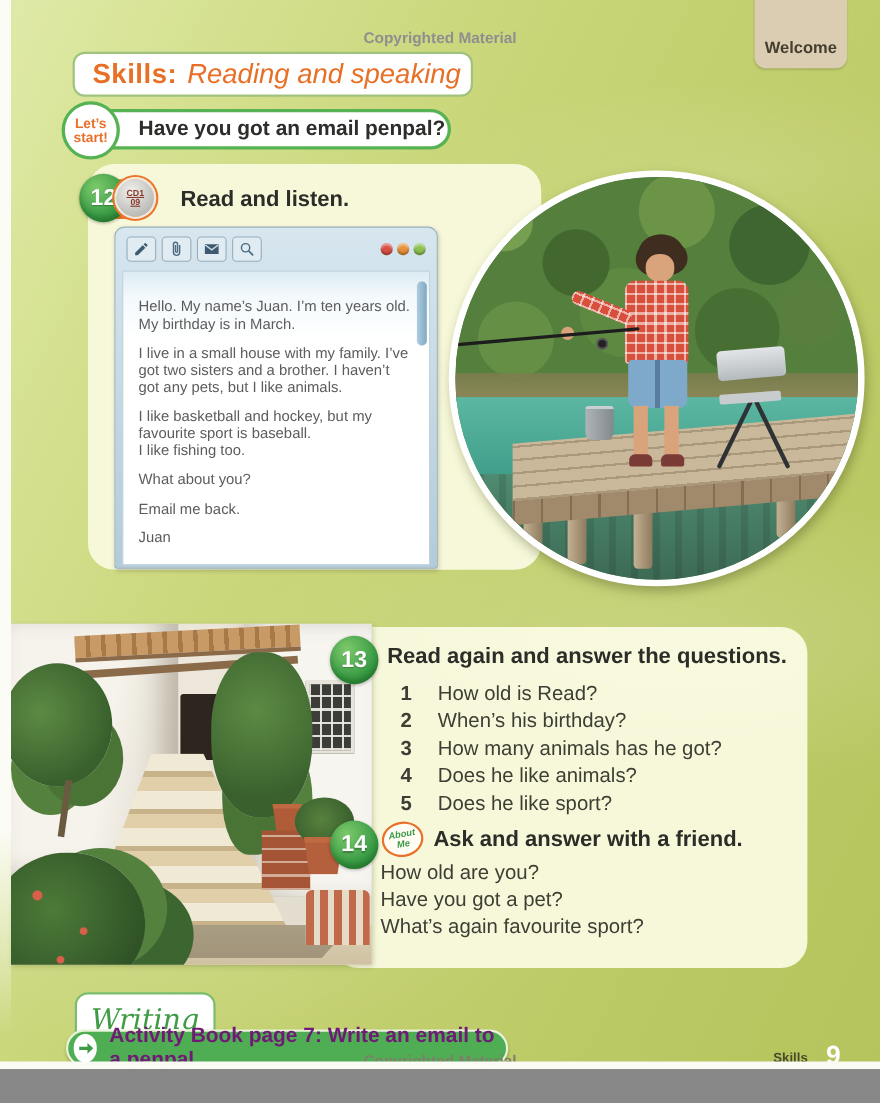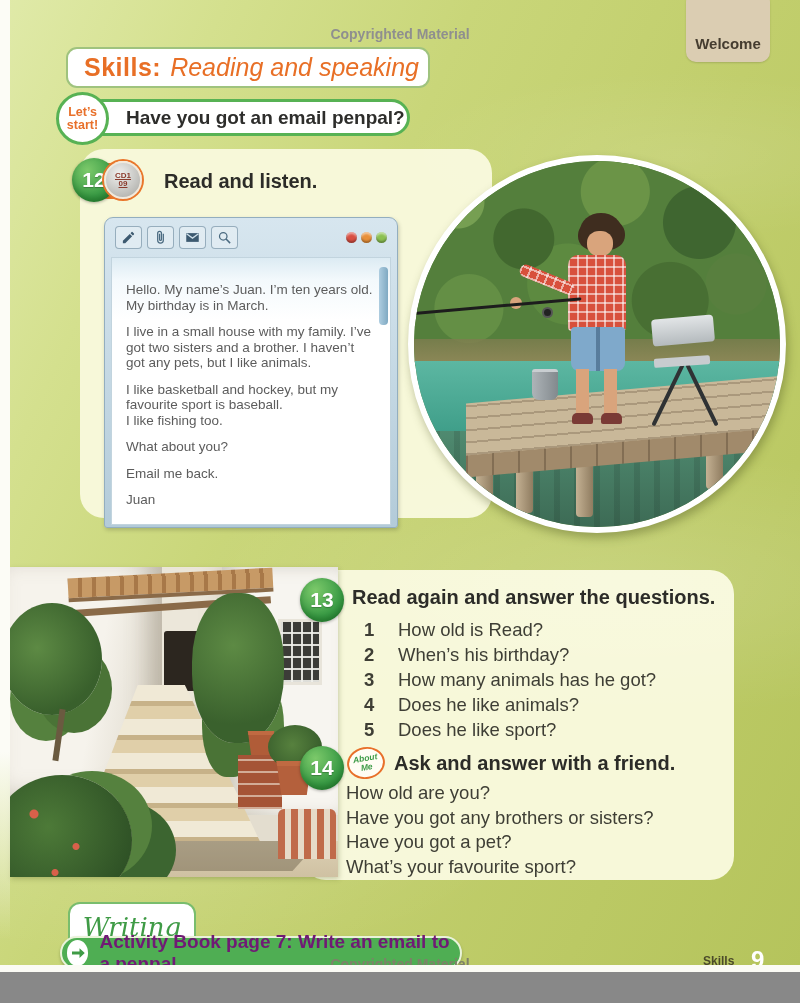--- a/index.html
+++ b/index.html
@@ -63,21 +63,21 @@
   .title14 { left:394px; top:752px; }
   .about-me { position:absolute; left:347px; top:747px; width:38px; height:32px;
     background:#fffdf4; border:2px solid #e8702a; border-radius:50%;
     transform:rotate(-10deg); z-index:3;
     display:flex; align-items:center; justify-content:center; text-align:center;
     font-weight:bold; font-style:italic; font-size:8.5px; line-height:9px; color:#3e9b47; white-space:pre-line; }
 
   
   .email-window { position:absolute; left:104px; top:206px; width:294px; height:311px;
     background:linear-gradient(180deg,#d7e6ef,#b3cbd9); border:1px solid #93aebf;
-    border-radius:9px 9px 3px 3px; box-shadow:1px 2px 4px rgba(0,0,0,.18); z-index:2;margin-top:11px; }
+    border-radius:9px 9px 3px 3px; box-shadow:1px 2px 4px rgba(0,0,0,.18); z-index:2; }
   .email-toolbar { position:absolute; left:0; right:0; top:0; height:38px;
     display:flex; align-items:center; padding:0 10px; gap:5px; }
   .tb-btn { width:27px; height:23px; border-radius:4px; background:rgba(255,255,255,.28);
     border:1px solid rgba(110,140,160,.65); display:flex; align-items:center; justify-content:center; }
   .tb-btn svg { width:15px; height:15px; }
   .tl-group { margin-left:auto; display:flex; gap:4px; }
   .tl { width:11px; height:11px; border-radius:50%; box-shadow:inset 0 -2px 2px rgba(0,0,0,.3), inset 0 2px 2px rgba(255,255,255,.5); }
   .tl.red { background:#d94f42; } .tl.orange { background:#e89039; } .tl.green { background:#8cc152; }
   .email-body { position:absolute; left:6px; right:6px; top:39px; bottom:2px;
     background:linear-gradient(180deg,#dcebf3 0,#f3f9fc 22px,#ffffff 62px);
@@ -381,23 +381,22 @@
       <span>Does he like sport?</span>
     </div>
   </div>
 
   <div class="num-badge badge14">14</div>
   <div class="about-me">About
 Me</div>
   <div class="act-title title14">Ask and answer with a friend.</div>
   <div class="prompts">
     <div class="p-row">How old are you?</div>
-    <div class="p-row">Have you got any brothers or sisters?</div>
     <div class="p-row">Have you got a pet?</div>
-    <div class="p-row">What’s your favourite sport?</div>
+    <div class="p-row">What’s again favourite sport?</div>
   </div>
 
   <div class="writing-box">
     <span>Writing</span>
   </div>
   <div class="ab-pill">
     <div class="ab-arrow">
       <svg viewBox="0 0 24 24" width="18" height="18">
           <path fill="#3f9b46" d="M4 10h10V5.5L21 12l-7 6.5V14H4z"></path>
         </svg>

